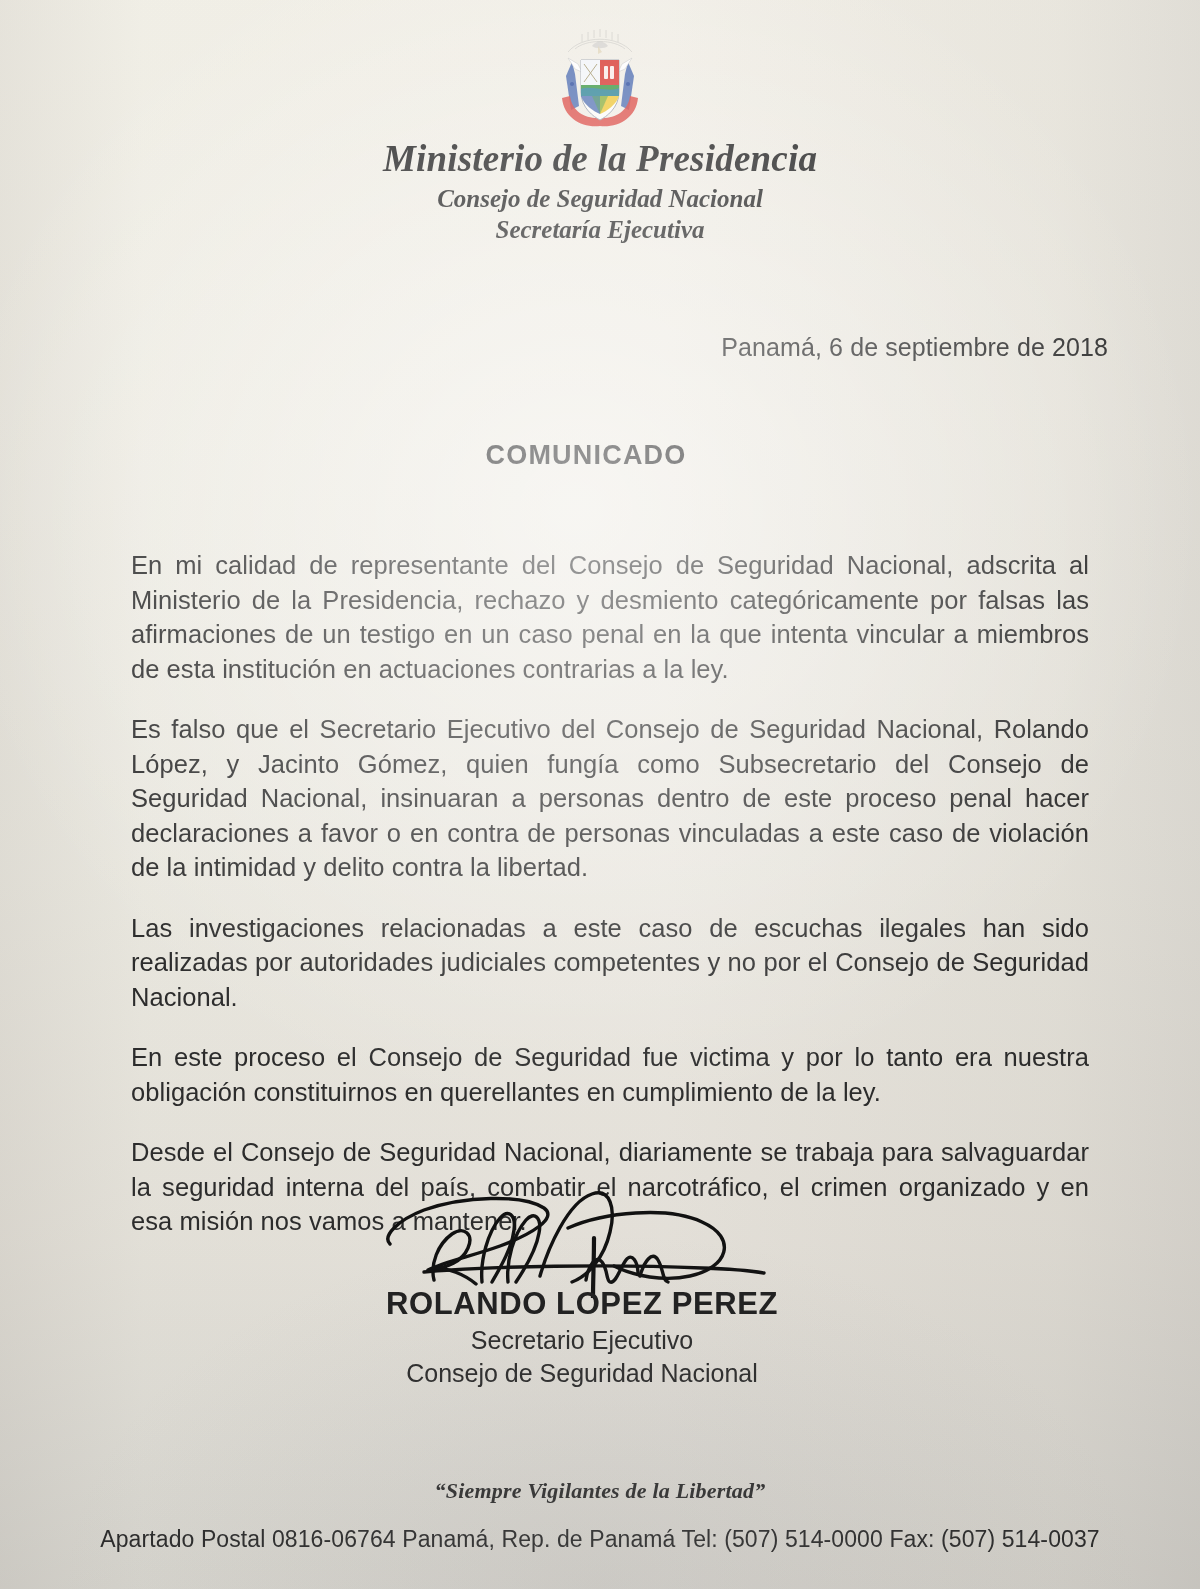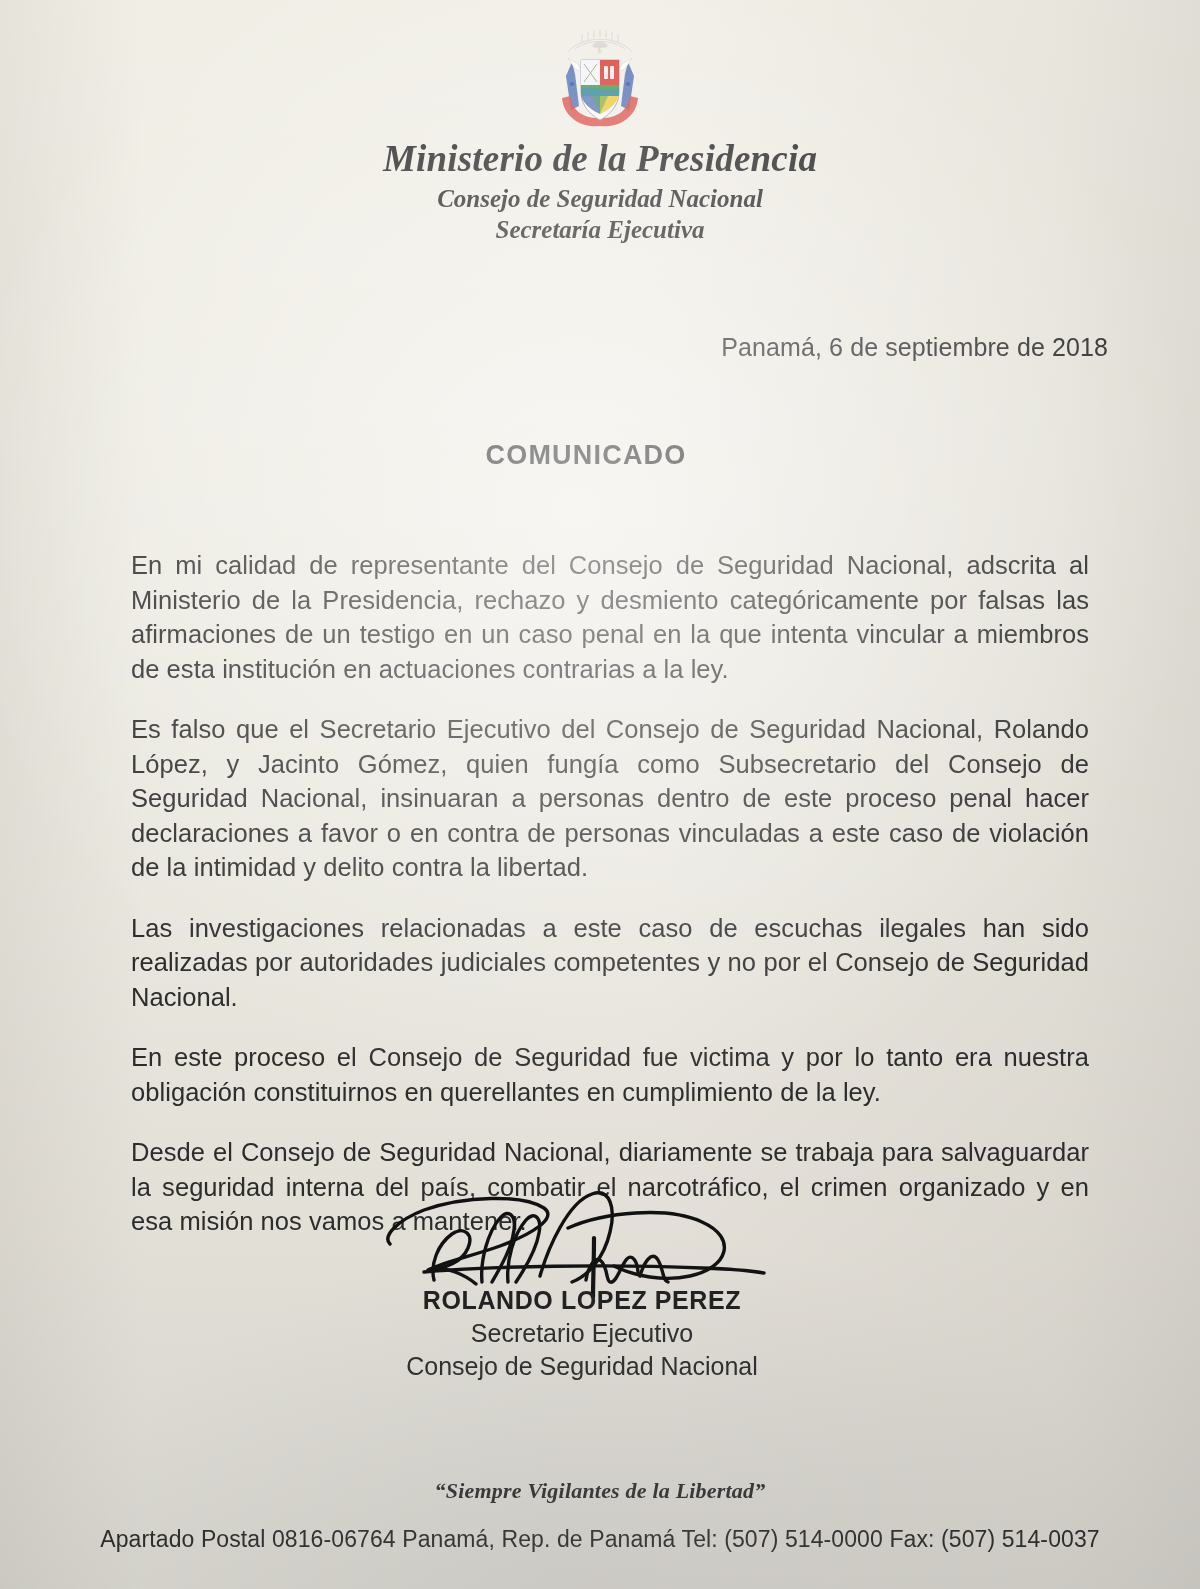--- a/index.html
+++ b/index.html
@@ -140,21 +140,21 @@
     padding-right: 36px;
     box-sizing: border-box;
   }
   .signature-svg {
     display: block;
     margin: 0 auto;
     width: 420px;
     height: 122px;
   }
   .sig-name {
-    font-size: 25px;
+    font-size: 31px;
     font-weight: bold;
     letter-spacing: 0.6px;
     color: #222;
     margin-top: -12px;
     position: relative;
     z-index: 1;
   }
   .sig-role {
     font-size: 25px;
     color: #2b2b2b;

